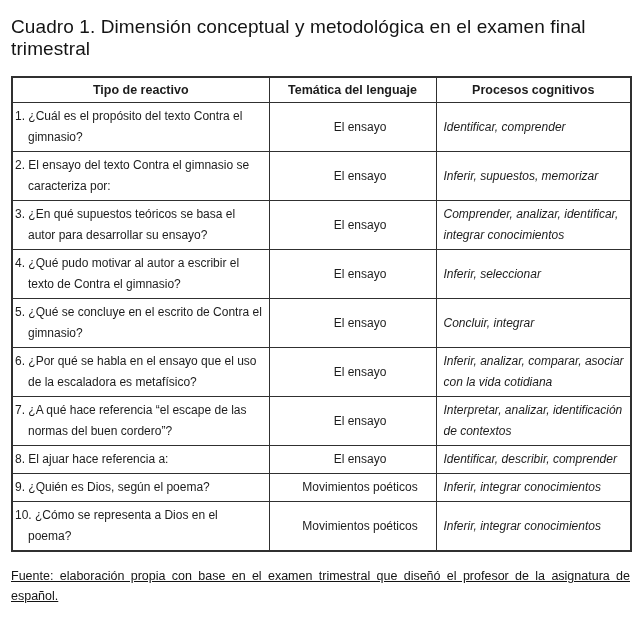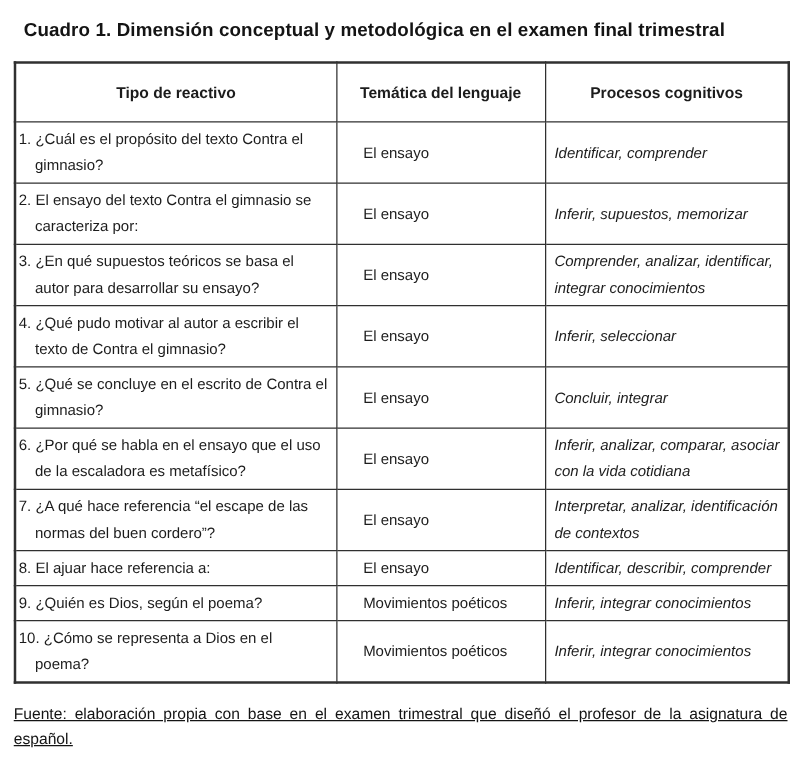--- a/index.html
+++ b/index.html
@@ -10,60 +10,61 @@
   .page {
     width: 641px;
     height: 622px;
     box-sizing: border-box;
     padding: 12px 11px 10px 11px;
     font-family: "Liberation Sans", sans-serif;
     color: #1c1c1c;
     background: #ffffff;
   }
   .caption {
-    font-size: 15px;
-    font-weight: bold;
-    margin: 4px 0 16px 8px;
+    font-size: 19px;
+    font-weight: normal;
+    margin: 4px 0 16px 0;
     letter-spacing: 0.1px;
     color: #141414;
   }
   table.exam {
     border-collapse: collapse;
     table-layout: fixed;
     width: 619px;
     border: 2px solid #303030;
   }
   .exam th, .exam td {
     border: 1px solid #303030;
     vertical-align: middle;
     font-size: 12px;
     color: #1c1c1c;
     word-wrap: break-word;
   }
   .exam th {
     font-weight: bold;
     text-align: center;
-    padding: 14px 3px;
+    padding: 3px 3px;
     line-height: 18px;
     font-size: 12.5px;
   }
   .exam td {
     line-height: 21px;
     padding: 3px 6px 3px 8px;
   }
   col.c1 { width: 257px; }
   col.c2 { width: 167px; }
   col.c3 { width: 195px; }
   td.col-reactivo {
     padding-left: 15px;
     text-indent: -13px;
     padding-right: 5px;
   }
   td.col-tematica {
     padding-left: 21px;
+    text-align: center;
   }
   td.col-procesos {
     padding-left: 7px;
     padding-right: 3px;
     font-style: italic;
   }
   .source {
     margin: 14px 0 0 0;
     font-size: 12.5px;
     line-height: 20px;

